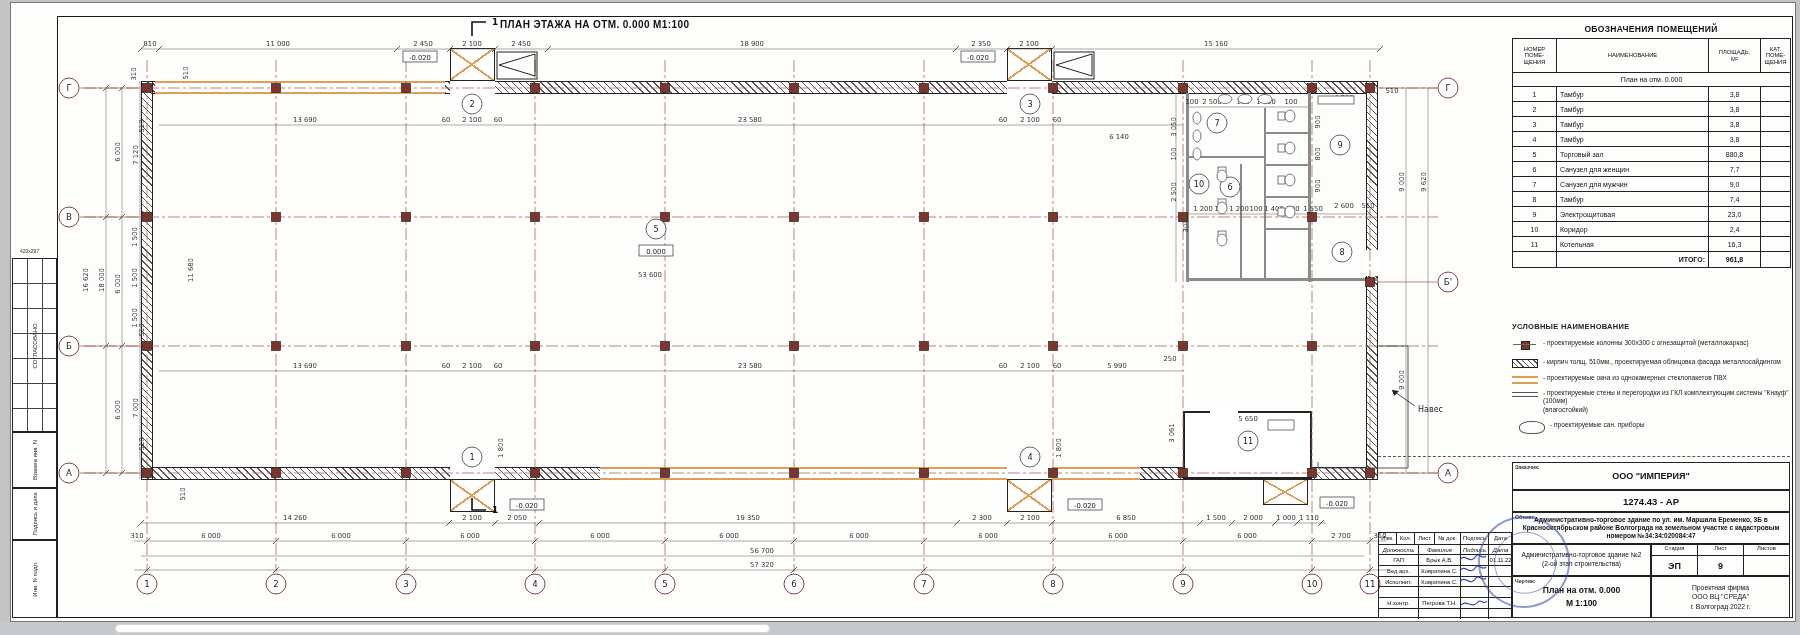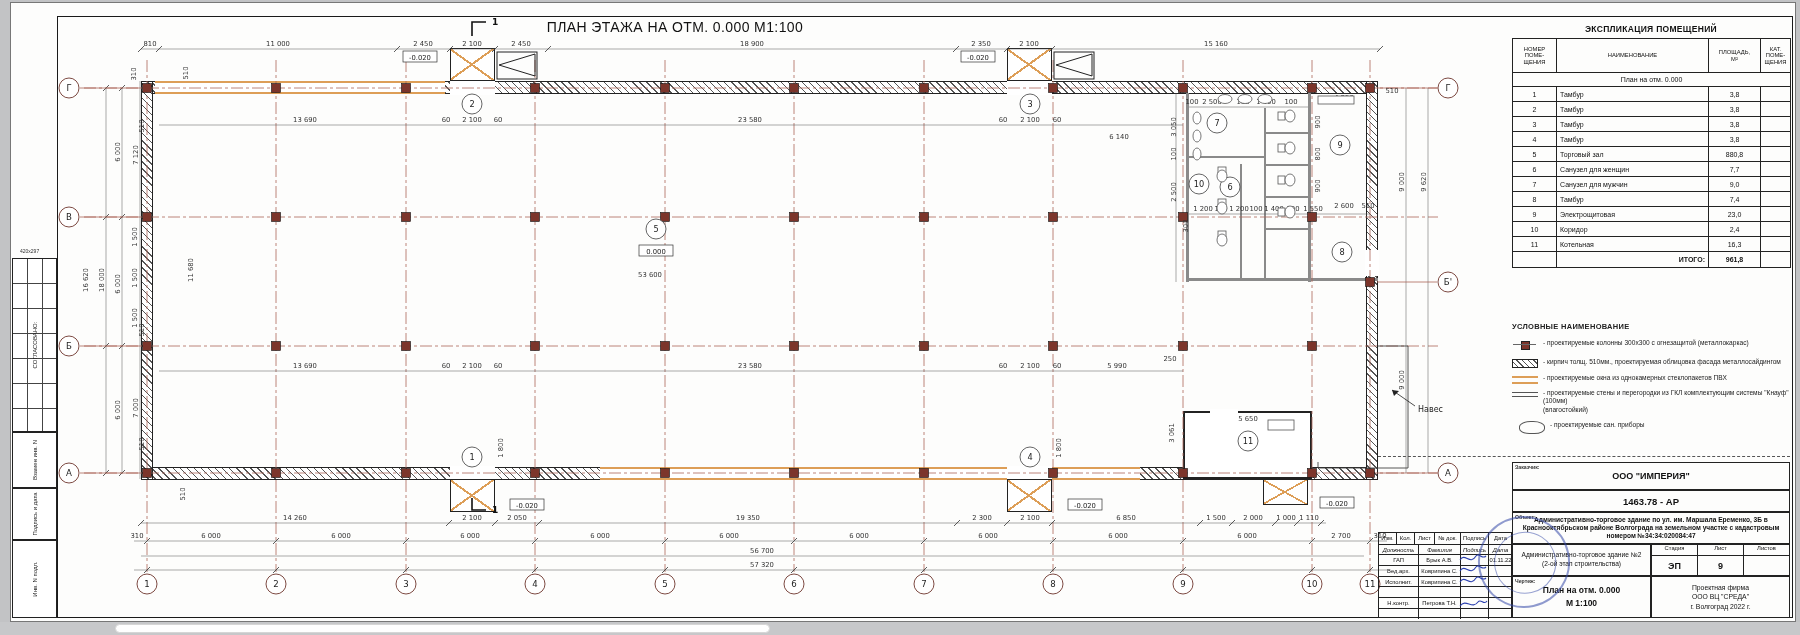--- a/index.html
+++ b/index.html
@@ -16,21 +16,21 @@
   .psize{position:absolute;font-size:5px;color:#333}
   
   .wall{position:absolute;background:repeating-linear-gradient(45deg,#fff 0 4px,#555 4px 5px);border:1px solid #222}
   .win{position:absolute;background:#fff;border-top:2px solid #dd9e57;border-bottom:2px solid #dd9e57}
   .gap{position:absolute;background:#fff}
   .vest{position:absolute;border:1.4px solid #222;background:
      linear-gradient(to bottom right,transparent 47%,#dd9e57 47% 51%,transparent 51%),
      linear-gradient(to top right,transparent 47%,#dd9e57 47% 51%,transparent 51%),#fff}
   .part{position:absolute;background:#8a8a8a}
   .boiler{position:absolute;border:2.5px solid #222;background:#fff}
-  .plan-title{position:absolute;left:500px;top:19px;width:350px;text-align:center;font-size:14px;font-weight:normal;color:#111;letter-spacing:.4px}
+  .plan-title{position:absolute;left:500px;top:19px;width:350px;font-size:10px;font-weight:bold;color:#111;letter-spacing:.4px}
   
   .sched{position:absolute;left:1512px;top:24px;width:278px}
   .sched-title{text-align:center;font-size:8.5px;font-weight:bold;color:#111;margin-bottom:4px;letter-spacing:.3px}
   .sched table{border-collapse:collapse;width:100%;table-layout:fixed}
   .sched th,.sched td{border:1px solid #222;font-size:7px;color:#111;padding:0 3px;height:15px;overflow:hidden}
   .sched th{font-size:5.8px;font-weight:normal;white-space:pre-line;text-align:center;height:34px;line-height:1.15}
   .sched .sub td{text-align:center;height:14px}
   .sched td.num{text-align:center}
   .sched td.area{text-align:center}
   .sched tr.total td{font-weight:bold;height:16px}
@@ -456,21 +456,21 @@
       <rect x="1218" y="199" width="8" height="6" fill="#fff" stroke="#555" stroke-width="0.8"></rect>
       <ellipse cx="1222" cy="208" rx="5" ry="6" fill="#fff" stroke="#555" stroke-width="0.8"></ellipse>
       <rect x="1218" y="231" width="8" height="6" fill="#fff" stroke="#555" stroke-width="0.8"></rect>
       <ellipse cx="1222" cy="240" rx="5" ry="6" fill="#fff" stroke="#555" stroke-width="0.8"></ellipse>
       <rect x="1318" y="96" width="36" height="8" fill="#fff" stroke="#555" stroke-width="0.8"></rect>
       <rect x="1268" y="420" width="26" height="10" fill="#fff" stroke="#555" stroke-width="0.8"></rect>
     </svg>
   <div class="plan-title">ПЛАН ЭТАЖА НА ОТМ. 0.000   М1:100</div>
 
   <div class="sched">
-    <div class="sched-title">ЭКСПЛИКАЦИЯ ПОМЕЩЕНИЙ</div>
+    <div class="sched-title">ОБОЗНАЧЕНИЯ ПОМЕЩЕНИЙ</div>
     <table>
       <colgroup>
           <col style="width:44px">
           <col style="width:152px">
           <col style="width:52px">
           <col style="width:30px">
         </colgroup>
       <thead>
         <tr>
           <th>НОМЕР
@@ -594,21 +594,21 @@
   </div>
 
   <div>
     <div class="dash-line" style="left:1378px;top:456px;width:412px"></div>
 
     <div class="tb-cell tb-center" style="left:1512px;top:462px;width:278px;height:28px;font-size:9px;font-weight:bold">
       <span class="tb-corner">Заказчик:</span>
       <span>ООО "ИМПЕРИЯ"</span>
     </div>
     <div class="tb-cell tb-center" style="left:1512px;top:490px;width:278px;height:22px;font-size:9.5px;font-weight:bold">
-      <span>1463.78 - АР</span>
+      <span>1274.43 - АР</span>
     </div>
     <div class="tb-cell tb-center" style="left:1512px;top:512px;width:278px;height:32px;font-size:6.6px;font-weight:bold;line-height:1.2;padding:0 4px">
       <span class="tb-corner">Объект:</span>
       <span>Административно-торговое здание по ул. им. Маршала Еременко, 3Б в Краснооктябрьском районе Волгограда на земельном участке с кадастровым номером №34:34:020084:47</span>
     </div>
 
     <div class="tb-cell tb-center" style="left:1512px;top:544px;width:139px;height:32px;font-size:6.6px;line-height:1.3;flex-direction:column">
       <span>Административно-торговое здание №2</span>
       <span>(2-ой этап строительства)</span>
     </div>

